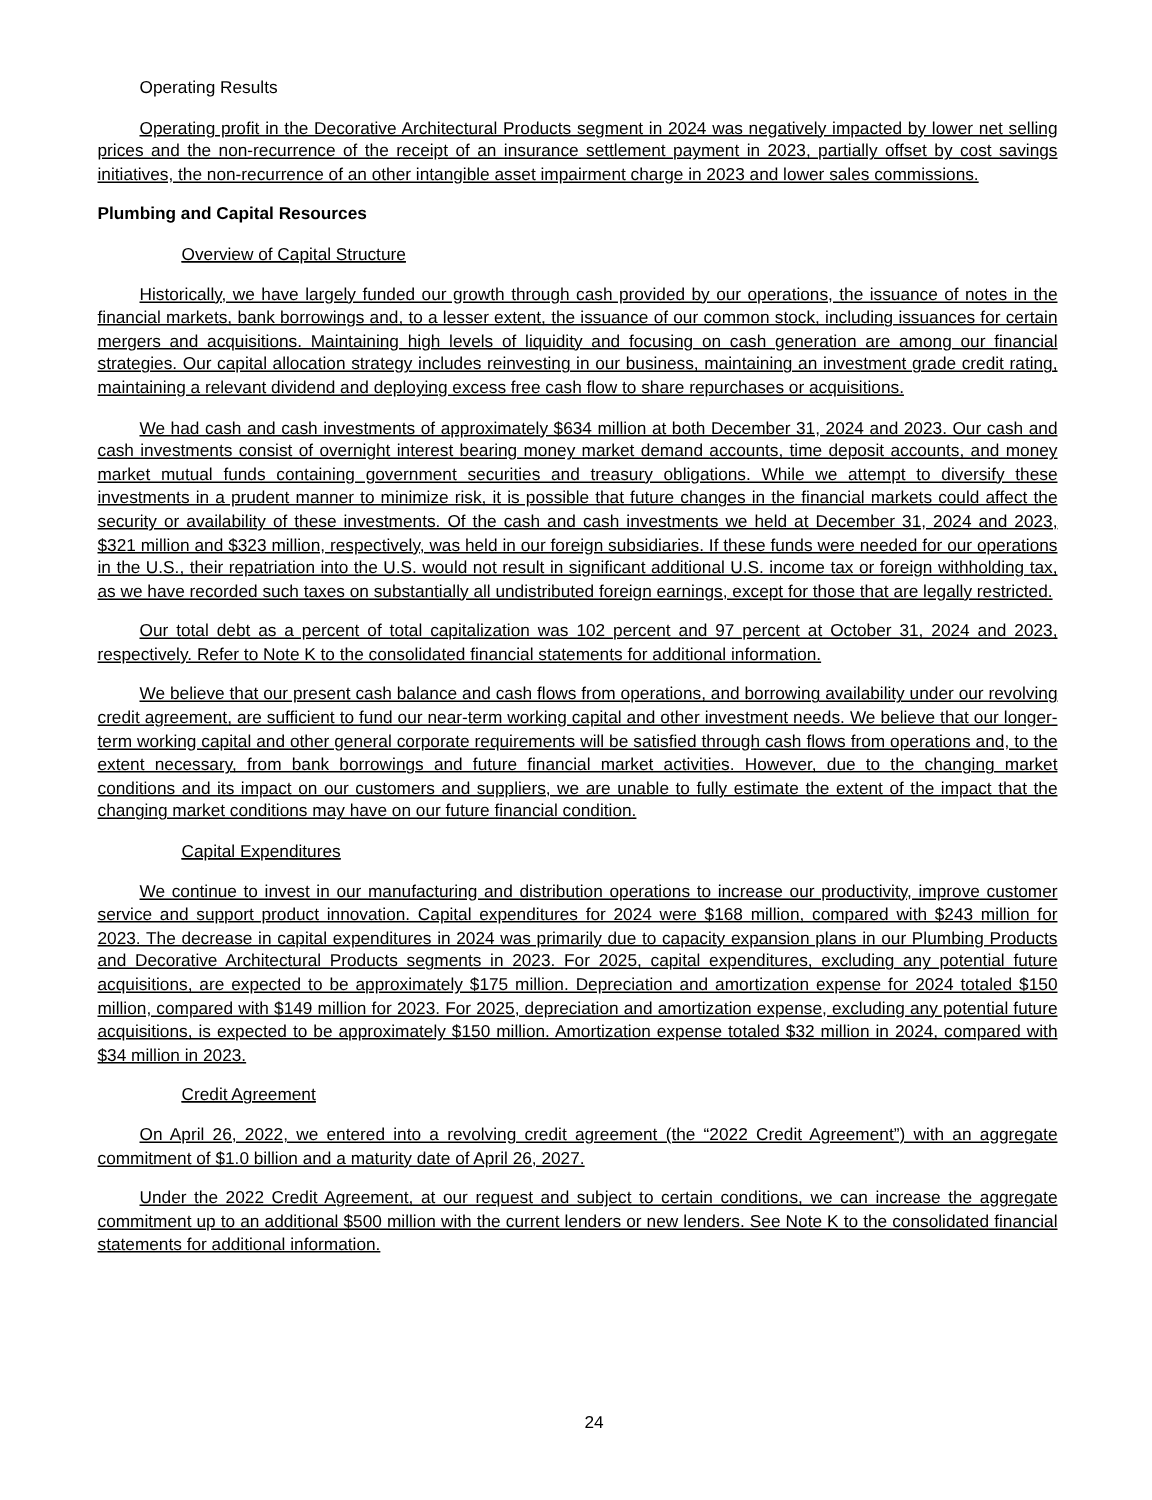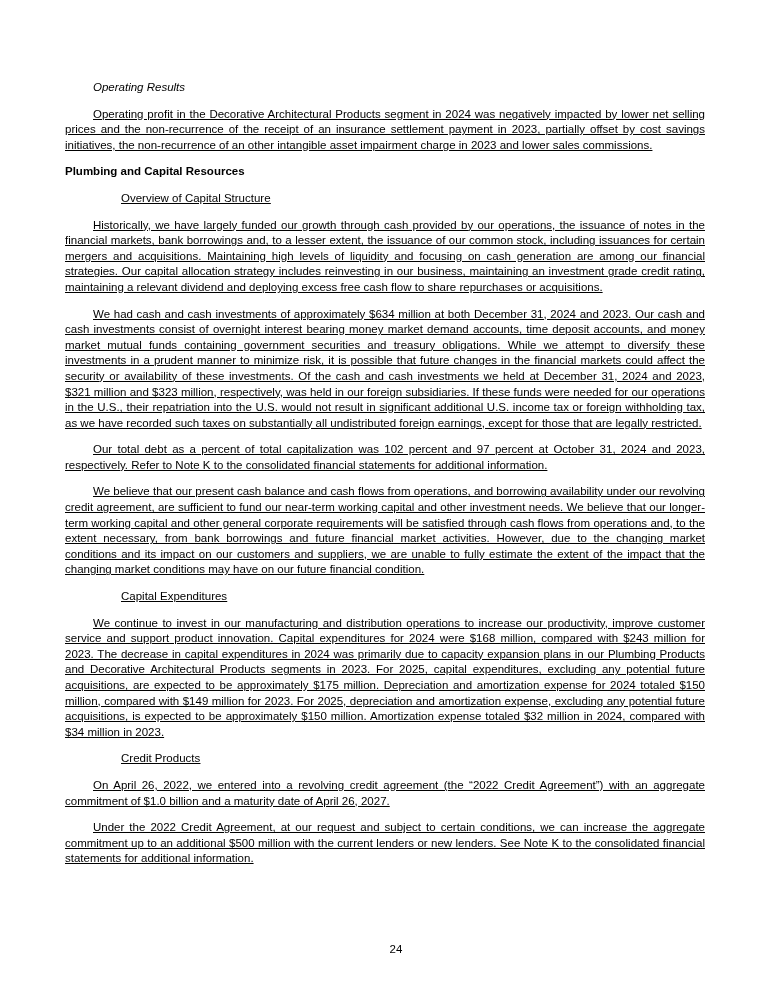--- a/index.html
+++ b/index.html
@@ -22,23 +22,21 @@
   }
   .block {
     margin: 0 0 11px 0;
   }
   .para {
     text-align: justify;
     text-indent: 28px;
     text-decoration: underline;
   }
   .h-italic {
-    font-style: italic;
     text-indent: 28px;
-    margin-top: 28px;
   }
   .h-bold {
     font-weight: bold;
   }
   .h-underline {
     text-decoration: underline;
     text-indent: 28px;
   }
   .h-underline span {
     text-decoration: underline;
@@ -75,21 +73,21 @@
   <p class="block para">We had cash and cash investments of approximately $634 million at both December 31, 2024 and 2023. Our cash and cash investments consist of overnight interest bearing money market demand accounts, time deposit accounts, and money market mutual funds containing government securities and treasury obligations. While we attempt to diversify these investments in a prudent manner to minimize risk, it is possible that future changes in the financial markets could affect the security or availability of these investments. Of the cash and cash investments we held at December 31, 2024 and 2023, $321 million and $323 million, respectively, was held in our foreign subsidiaries. If these funds were needed for our operations in the U.S., their repatriation into the U.S. would not result in significant additional U.S. income tax or foreign withholding tax, as we have recorded such taxes on substantially all undistributed foreign earnings, except for those that are legally restricted.</p>
 
   <p class="block para">Our total debt as a percent of total capitalization was 102 percent and 97 percent at October 31, 2024 and 2023, respectively. Refer to Note K to the consolidated financial statements for additional information.</p>
 
   <p class="block para">We believe that our present cash balance and cash flows from operations, and borrowing availability under our revolving credit agreement, are sufficient to fund our near-term working capital and other investment needs. We believe that our longer-term working capital and other general corporate requirements will be satisfied through cash flows from operations and, to the extent necessary, from bank borrowings and future financial market activities. However, due to the changing market conditions and its impact on our customers and suppliers, we are unable to fully estimate the extent of the impact that the changing market conditions may have on our future financial condition.</p>
 
   <div class="block h-underline"><span class="indent-heading">Capital Expenditures</span></div>
 
   <p class="block para">We continue to invest in our manufacturing and distribution operations to increase our productivity, improve customer service and support product innovation. Capital expenditures for 2024 were $168 million, compared with $243 million for 2023. The decrease in capital expenditures in 2024 was primarily due to capacity expansion plans in our Plumbing Products and Decorative Architectural Products segments in 2023. For 2025, capital expenditures, excluding any potential future acquisitions, are expected to be approximately $175 million. Depreciation and amortization expense for 2024 totaled $150 million, compared with $149 million for 2023. For 2025, depreciation and amortization expense, excluding any potential future acquisitions, is expected to be approximately $150 million. Amortization expense totaled $32 million in 2024, compared with $34 million in 2023.</p>
 
-  <div class="block h-underline"><span class="indent-heading">Credit Products</span></div>
+  <div class="block h-underline"><span class="indent-heading">Credit Agreement</span></div>
 
   <p class="block para">On April 26, 2022, we entered into a revolving credit agreement (the “2022 Credit Agreement”) with an aggregate commitment of $1.0 billion and a maturity date of April 26, 2027.</p>
 
   <p class="block para">Under the 2022 Credit Agreement, at our request and subject to certain conditions, we can increase the aggregate commitment up to an additional $500 million with the current lenders or new lenders. See Note K to the consolidated financial statements for additional information.</p>
 
   <div class="page-number">24</div>
 
 </div>
 
 </body></html>

